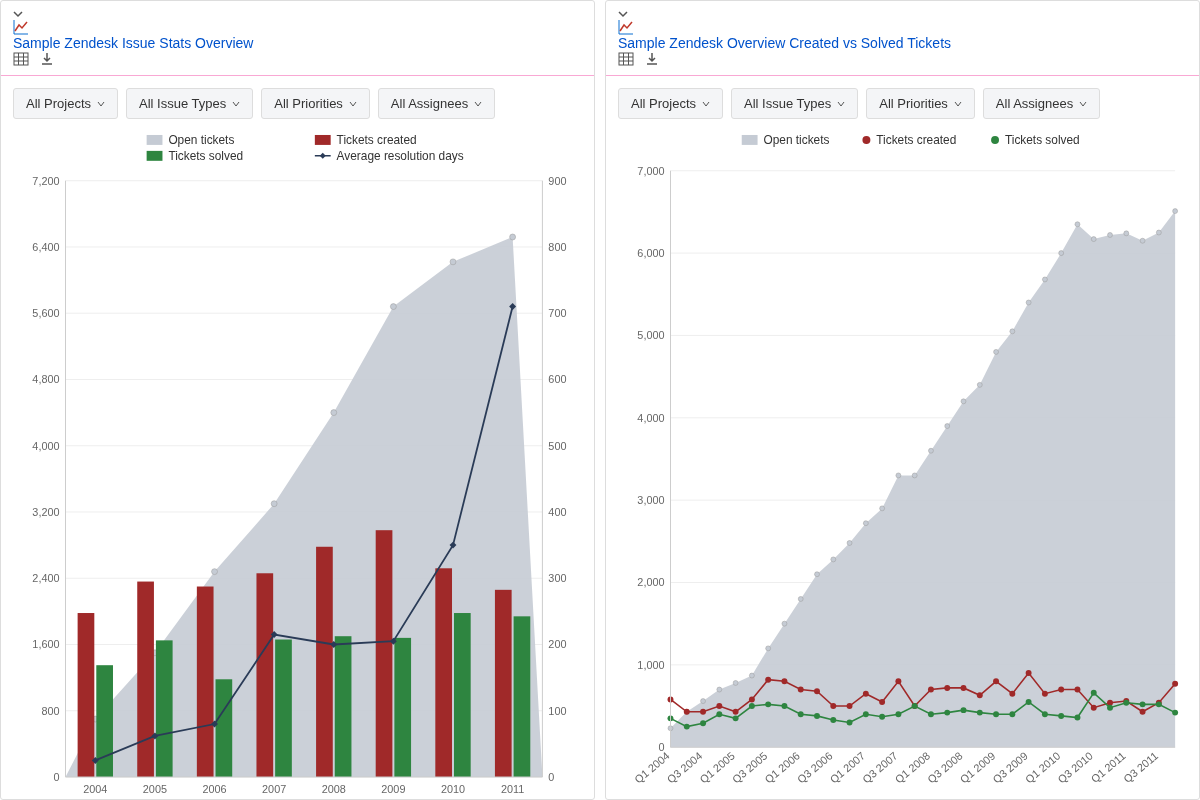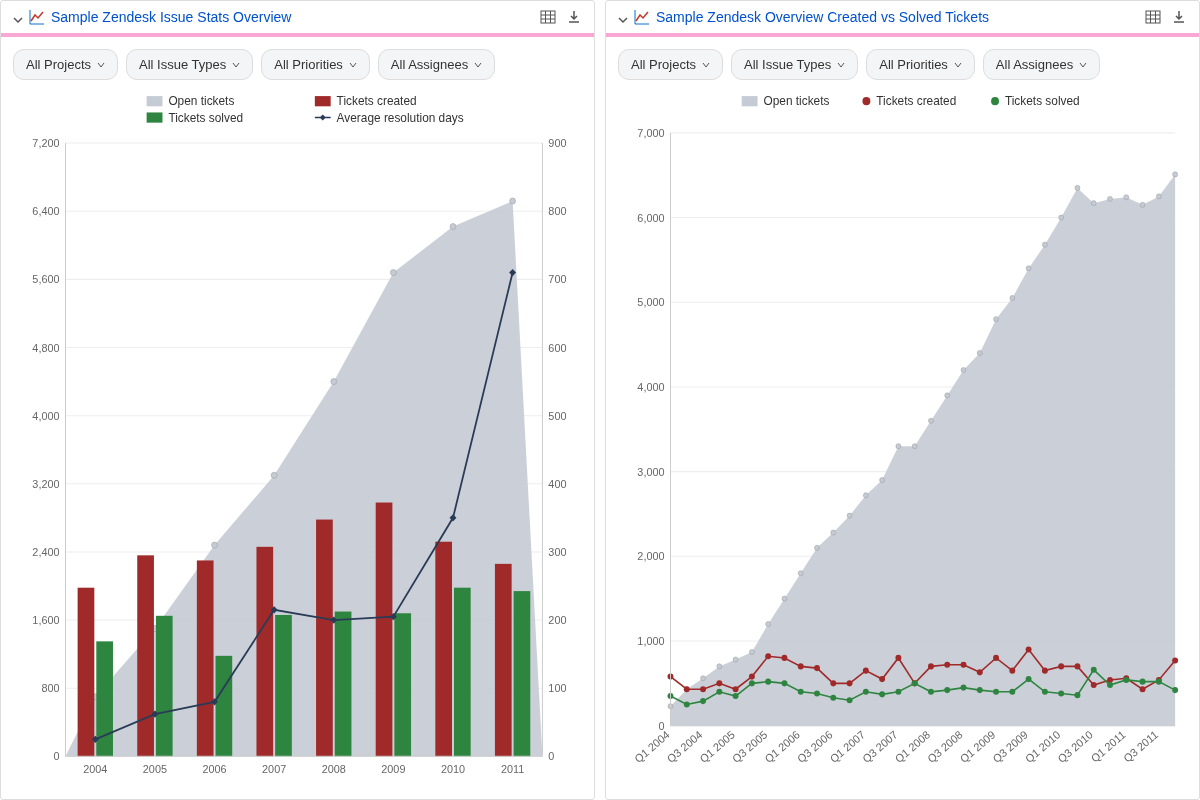--- a/index.html
+++ b/index.html
@@ -22,23 +22,24 @@
     flex: 1;
     border: 1px solid #ddd;
     border-radius: 3px;
     background: #fff;
     display: flex;
     flex-direction: column;
     overflow: hidden;
   }
   .panel-header {
     display: flex;
-    align-items: flex-end;
+    align-items: flex-start;
     padding: 8px 12px;
-    border-bottom: 4px solid #f9a8d4;
+    border-bottom: 1px solid #f9a8d4;
+    flex-direction: column;
   }
   .chevron {
     width: 10px;
     height: 10px;
     margin-right: 6px;
     flex-shrink: 0;
   }
   .chart-glyph {
     width: 16px;
     height: 16px;
@@ -63,21 +64,21 @@
   }
   .filter-row {
     display: flex;
     gap: 8px;
     padding: 12px;
     flex-wrap: wrap;
   }
   .filter-btn {
     background: #f4f5f7;
     border: 1px solid #ddd;
-    border-radius: 11px;
+    border-radius: 3px;
     padding: 7px 12px;
     font-size: 13px;
     color: #333;
     display: flex;
     align-items: center;
     gap: 6px;
     cursor: pointer;
   }
   .filter-btn .caret {
     width: 8px;

